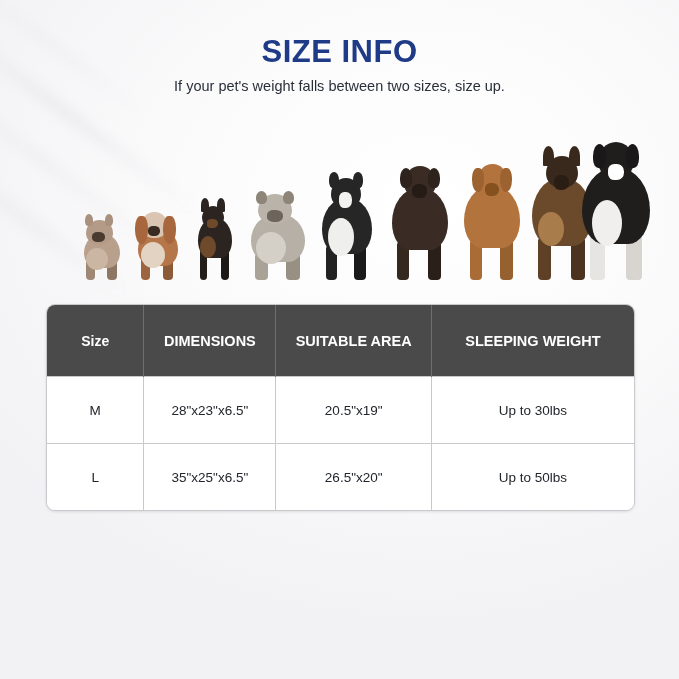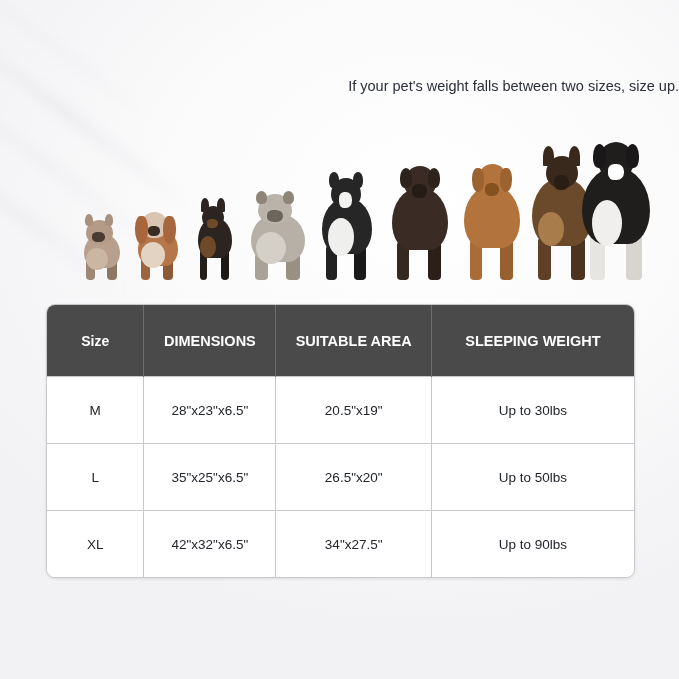--- a/index.html
+++ b/index.html
@@ -44,21 +44,21 @@
     font-size: 31px;
     font-weight: bold;
     letter-spacing: 0.5px;
     color: #1f3b87;
   }
   .subtitle {
     position: absolute;
     top: 78px;
     left: 0;
     width: 679px;
-    text-align: right;
+    text-align: center;
     font-size: 14.5px;
     color: #2a2f3a;
   }
 
   
   .dogs {
     position: absolute;
     left: 60px;
     top: 115px;
     width: 570px;
@@ -131,20 +131,21 @@
 </head>
 <body>
 
 <div class="page">
 
   <div class="streak s1"></div>
   <div class="streak s2"></div>
   <div class="streak s3"></div>
   <div class="streak s4"></div>
 
+  <div class="title">SIZE INFO</div>
   <div class="subtitle">If your pet's weight falls between two sizes, size up.</div>
 
   <div class="dogs">
 
     <div class="dog" style="left:20px; width:46px; height:62px;">
       <div class="leg" style="left:6px;  bottom:0; width:9px;  height:20px; background:#9e8774;"></div>
       <div class="leg" style="left:27px; bottom:0; width:10px; height:20px; background:#8d7764;"></div>
       <div class="body" style="left:4px;  bottom:12px; width:36px; height:34px; background:#b9a08c;"></div>
       <div class="chest" style="left:6px; bottom:10px; width:22px; height:22px; background:#cbb6a4;"></div>
       <div class="head" style="left:6px;  bottom:36px; width:27px; height:24px; background:#b09madd;"></div>
@@ -264,23 +265,17 @@
           <td>28"x23"x6.5"</td>
           <td>20.5"x19"</td>
           <td>Up to 30lbs</td>
         </tr>
         <tr>
           <td class="size-cell">L</td>
           <td>35"x25"x6.5"</td>
           <td>26.5"x20"</td>
           <td>Up to 50lbs</td>
         </tr>
-        <tr>
-          <td class="size-cell">XL</td>
-          <td>42"x32"x6.5"</td>
-          <td>34"x27.5"</td>
-          <td>Up to 90lbs</td>
-        </tr>
       </tbody>
     </table>
   </div>
 
 </div>
 
 </body></html>

